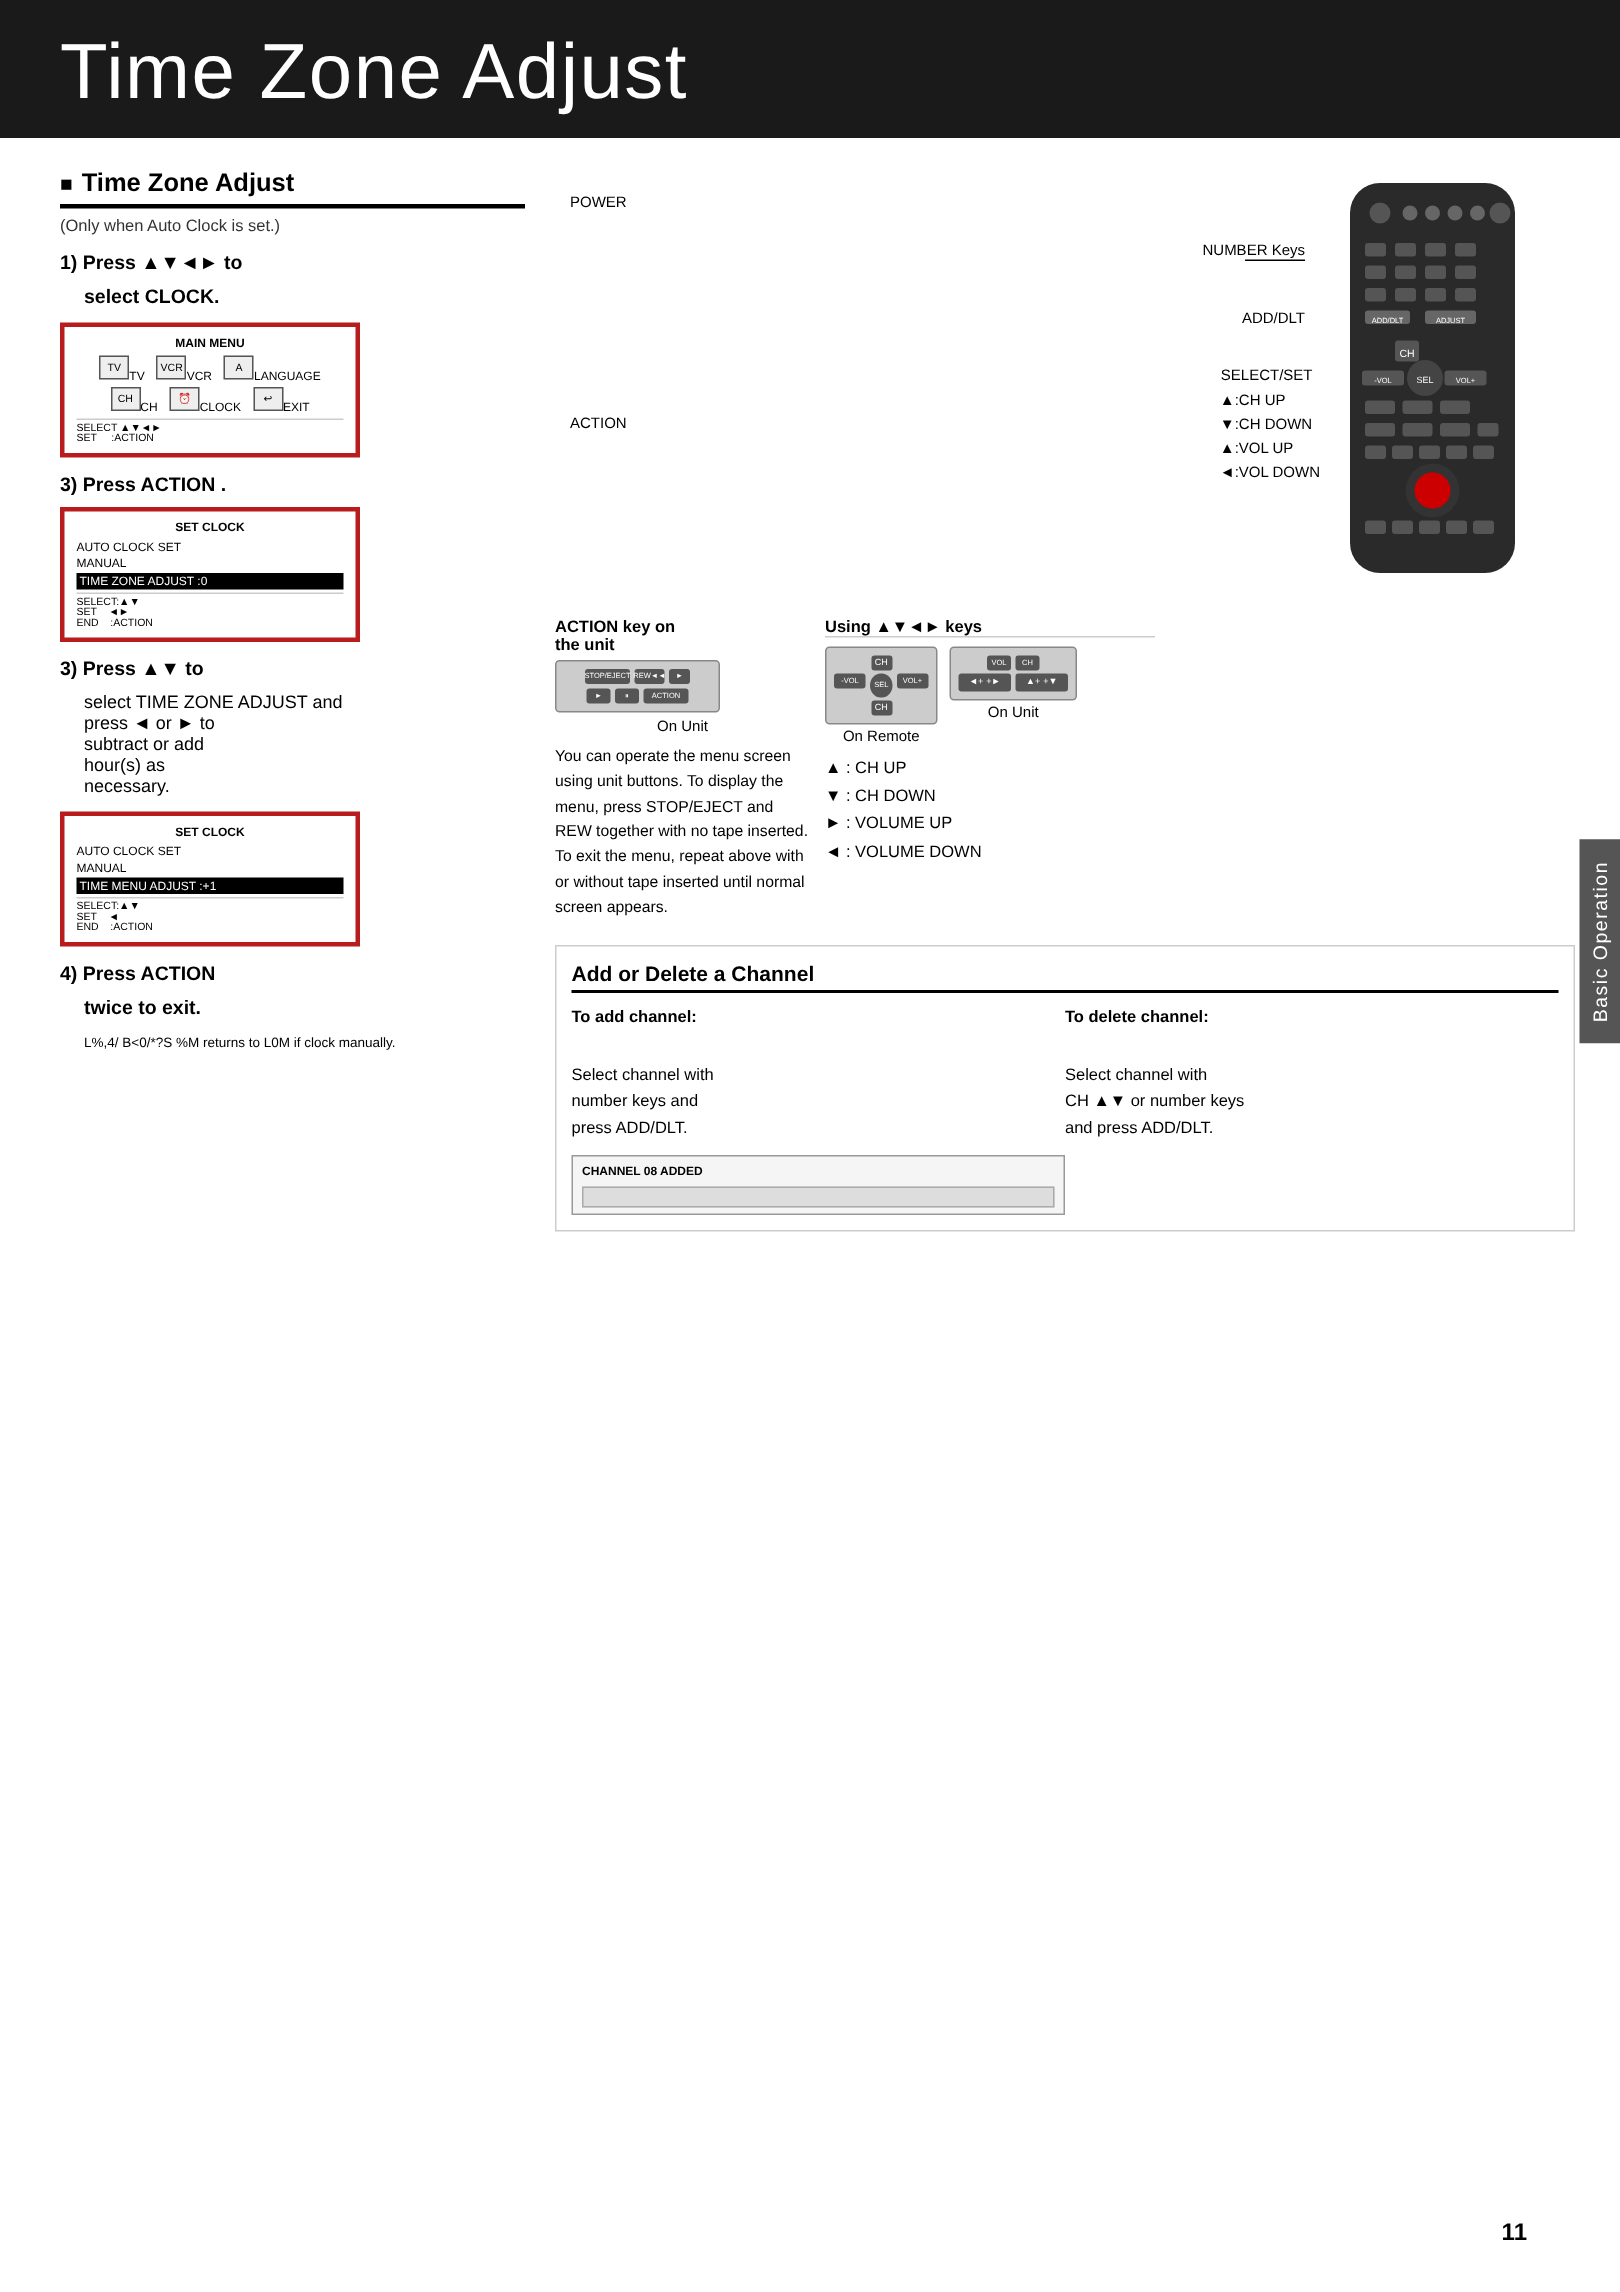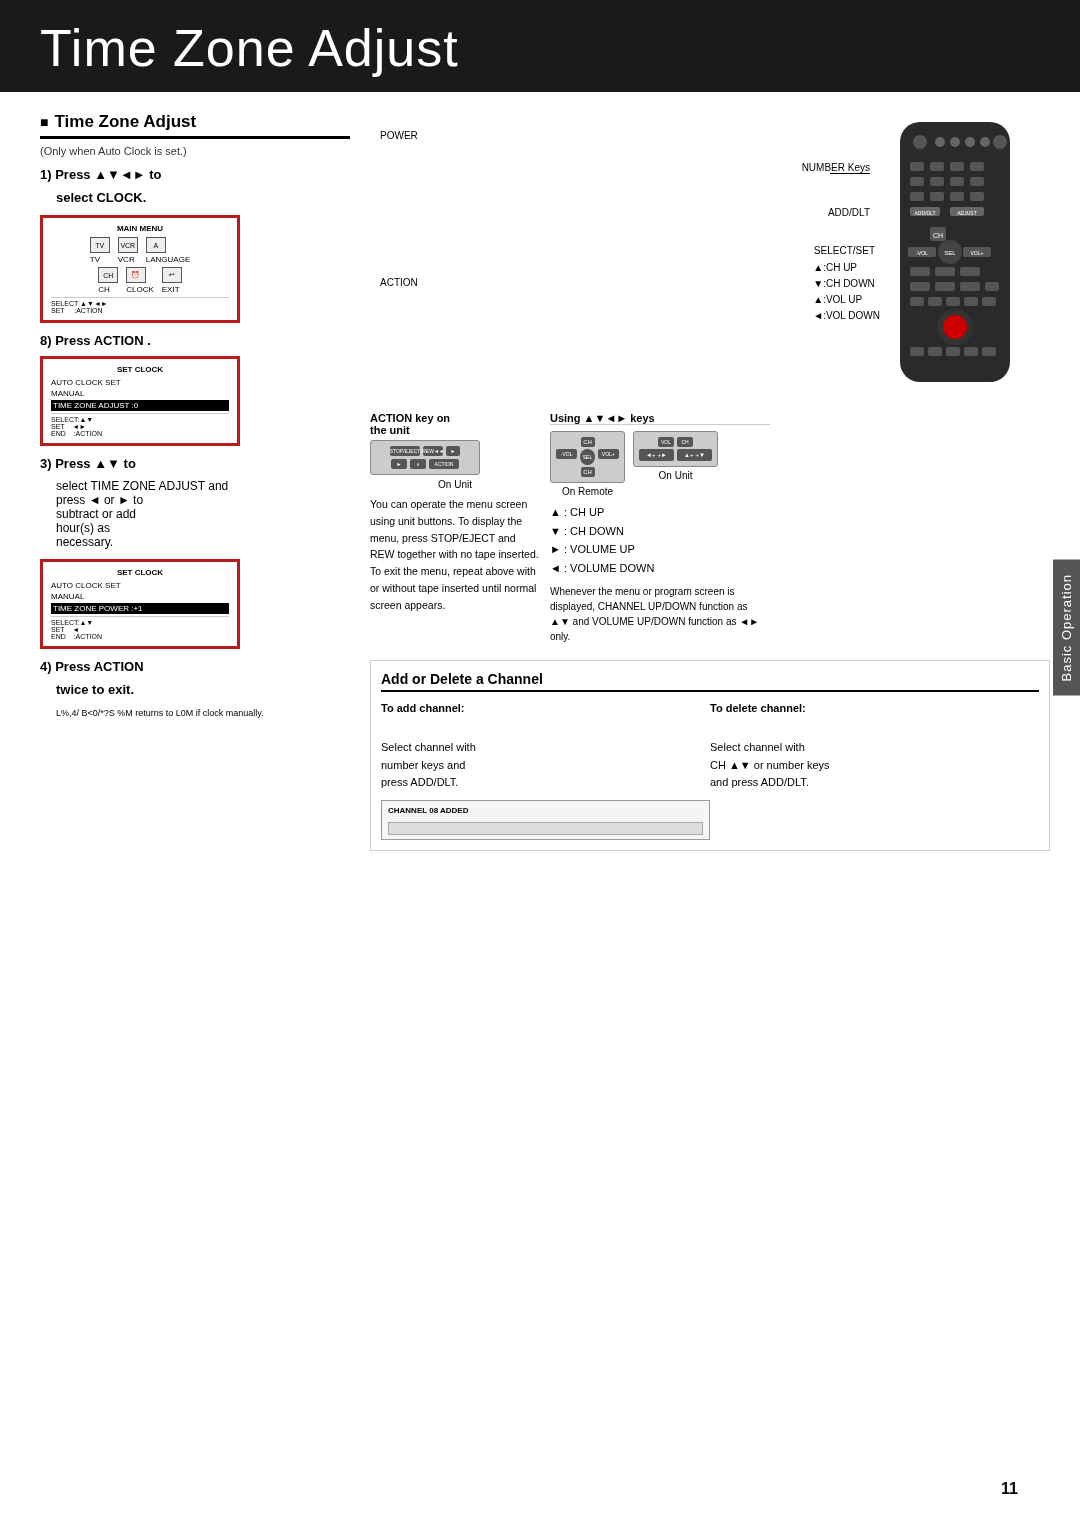--- a/index.html
+++ b/index.html
@@ -102,22 +102,22 @@
       font-weight: bold;
     }
     .screen-mock .sm-row {
       display: flex;
       gap: 8px;
       justify-content: center;
       margin-bottom: 3px;
     }
     .screen-mock .sm-item {
       display: flex;
-      flex-direction: column;
-      align-items: flex-start;
+      flex-direction: row;
+      align-items: flex-end;
       font-size: 8px;
     }
     .screen-mock .sm-icon {
       width: 20px;
       height: 16px;
       border: 1px solid #555;
       margin-bottom: 2px;
       background: #eee;
       display: flex;
       align-items: center;
@@ -291,21 +291,21 @@
         <div class="sm-item">
           <div class="sm-icon">↩</div>
           <span>EXIT</span>
         </div>
       </div>
       <div class="sm-bottom">
         SELECT ▲▼◄►<br>SET &nbsp;&nbsp;&nbsp; :ACTION
       </div>
     </div>
 
-    <div class="step">8) Press ACTION .</div>
+    <div class="step">3) Press ACTION .</div>
 
     <div class="screen-mock">
       <div class="sm-title">SET CLOCK</div>
       <div class="sm-menu">AUTO CLOCK SET</div>
       <div class="sm-menu">MANUAL</div>
       <div class="sm-highlight">TIME ZONE ADJUST :0</div>
       <div class="sm-bottom">
         SELECT:▲▼<br>SET &nbsp;&nbsp;&nbsp;◄►<br>END &nbsp;&nbsp;&nbsp;:ACTION
       </div>
     </div>
@@ -314,21 +314,21 @@
     <div class="step-body" style="white-space: pre-line; font-weight: normal; font-size: 12px;">select TIME ZONE ADJUST and
 press ◄ or ► to
 subtract or add
 hour(s) as
 necessary.</div>
 
     <div class="screen-mock">
       <div class="sm-title">SET CLOCK</div>
       <div class="sm-menu">AUTO CLOCK SET</div>
       <div class="sm-menu">MANUAL</div>
-      <div class="sm-highlight">TIME ZONE POWER :+1</div>
+      <div class="sm-highlight">TIME MENU ADJUST :+1</div>
       <div class="sm-bottom">
         SELECT:▲▼<br>SET &nbsp;&nbsp;&nbsp;◄<br>END &nbsp;&nbsp;&nbsp;:ACTION
       </div>
     </div>
 
     <div class="step">4) Press ACTION</div>
     <div class="step-body">twice to exit.</div>
     <div style="font-size: 9px; line-height: 1.5; margin-left: 16px;">L%,4/ B&lt;0/*?S %M
 returns to L0M if clock
 manually.</div>
@@ -488,23 +488,20 @@
             <div style="font-size: 10px; text-align: center; margin-top: 3px;">On Unit</div>
           </div>
         </div>
 
         <div class="ch-vol-list">
           <div>▲ : CH UP</div>
           <div>▼ : CH DOWN</div>
           <div>► : VOLUME UP</div>
           <div>◄ : VOLUME DOWN</div>
         </div>
-        <div class="ch-vol-note">
-          <span>Whenever the menu or program screen is displayed, CHANNEL UP/DOWN function as ▲▼ and VOLUME UP/DOWN function as ◄► only.</span>
-        </div>
       </div>
 
     </div>
 
     <div style="margin-top: 16px; border: 1px solid #ccc; padding: 10px;">
       <div class="add-delete-title">Add or Delete a Channel</div>
       <div class="add-delete-cols">
         <div class="add-col">
           <div class="col-title">To add channel:</div>
           <div style="white-space: pre-line; font-size: 11px; line-height: 1.6;">

